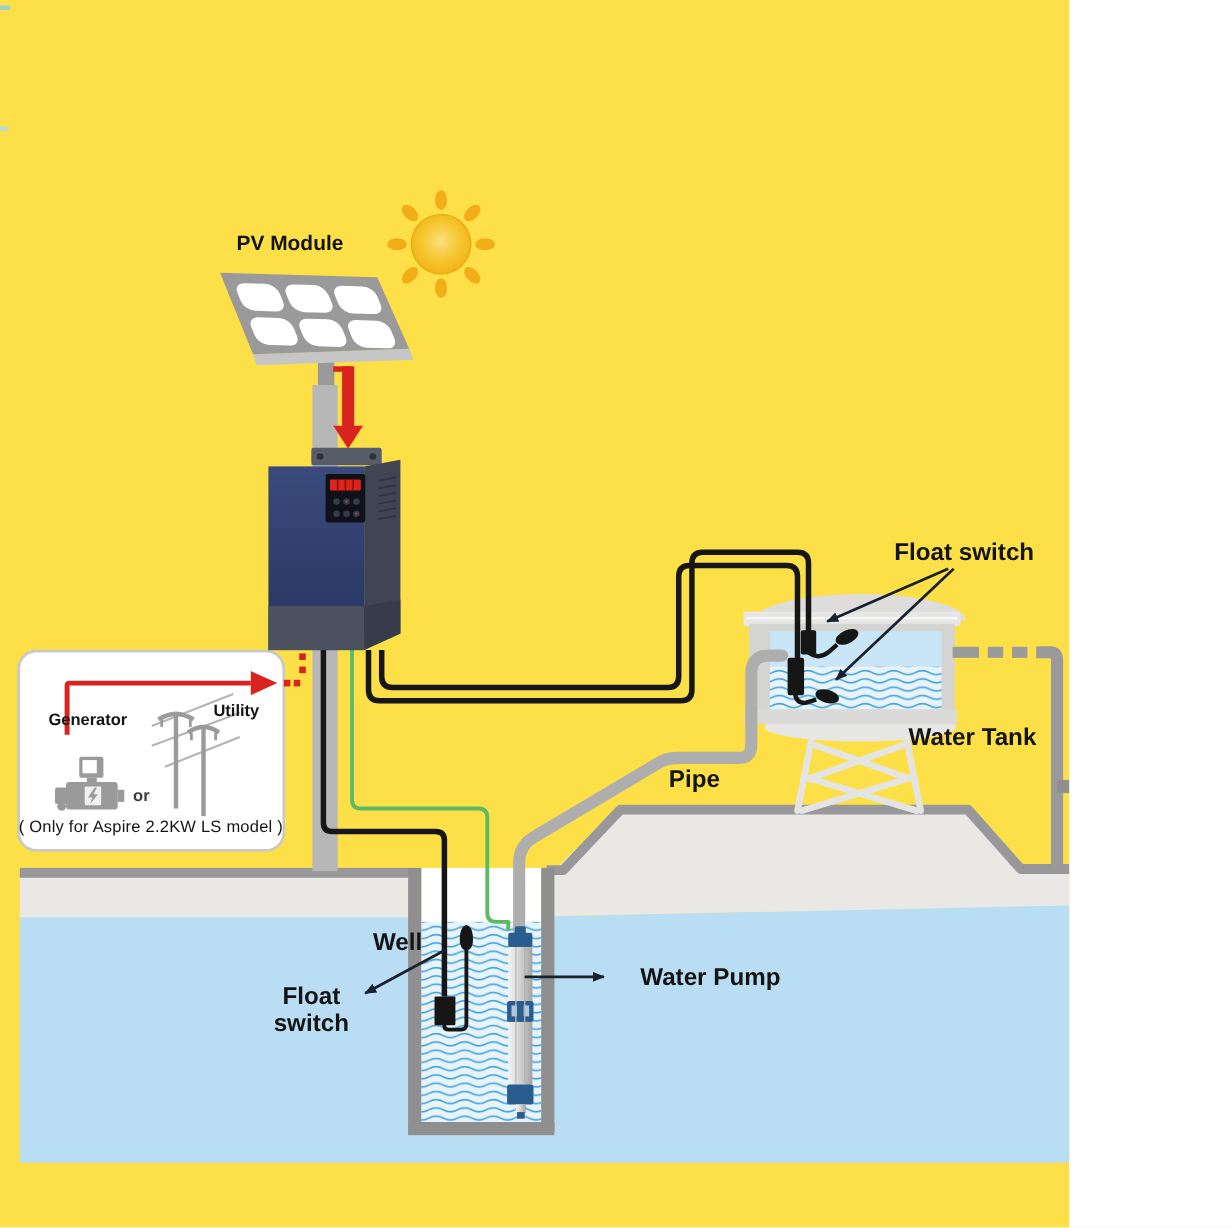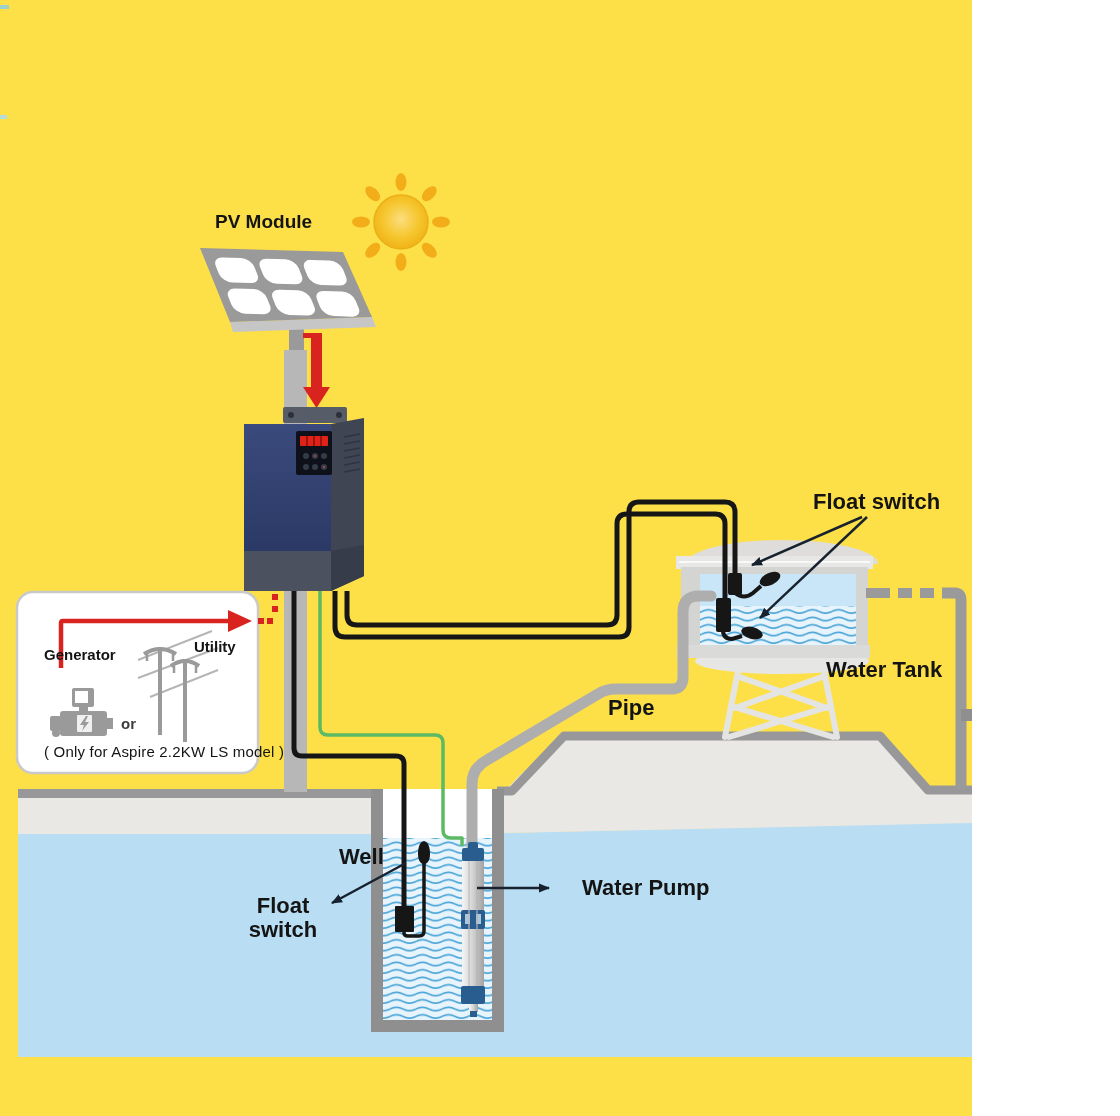--- a/index.html
+++ b/index.html
@@ -283,15 +283,15 @@
 <div class="lbl lbl-pv" style="left:215px;top:212px;">PV Module</div>
 <div class="lbl lbl-main" style="left:813px;top:490px;">Float switch</div>
 <div class="lbl lbl-main" style="left:826px;top:658px;">Water Tank</div>
 <div class="lbl lbl-main" style="left:608px;top:696px;text-align:right;">Pipe</div>
 <div class="lbl lbl-main" style="left:323px;top:845px;margin-left:16px;">Well</div>
 <div class="lbl lbl-main lbl-center" style="left:240px;top:894px;width:86px;">Float switch</div>
 <div class="lbl lbl-main" style="left:562px;top:876px;margin-left:20px;">Water Pump</div>
 <div class="lbl lbl-sm" style="left:44px;top:647px;">Generator</div>
 <div class="lbl lbl-sm" style="left:194px;top:639px;">Utility</div>
 <div class="lbl lbl-or" style="left:121px;top:716px;">or</div>
-<div class="lbl lbl-note" style="left:44px;top:744px;">( Only for Aspire 2.2KW LS model )</div>
+<div class="lbl lbl-note" style="left:17px;top:744px;">( Only for Aspire 2.2KW LS model )</div>
 
 </div>
 
 </body></html>

